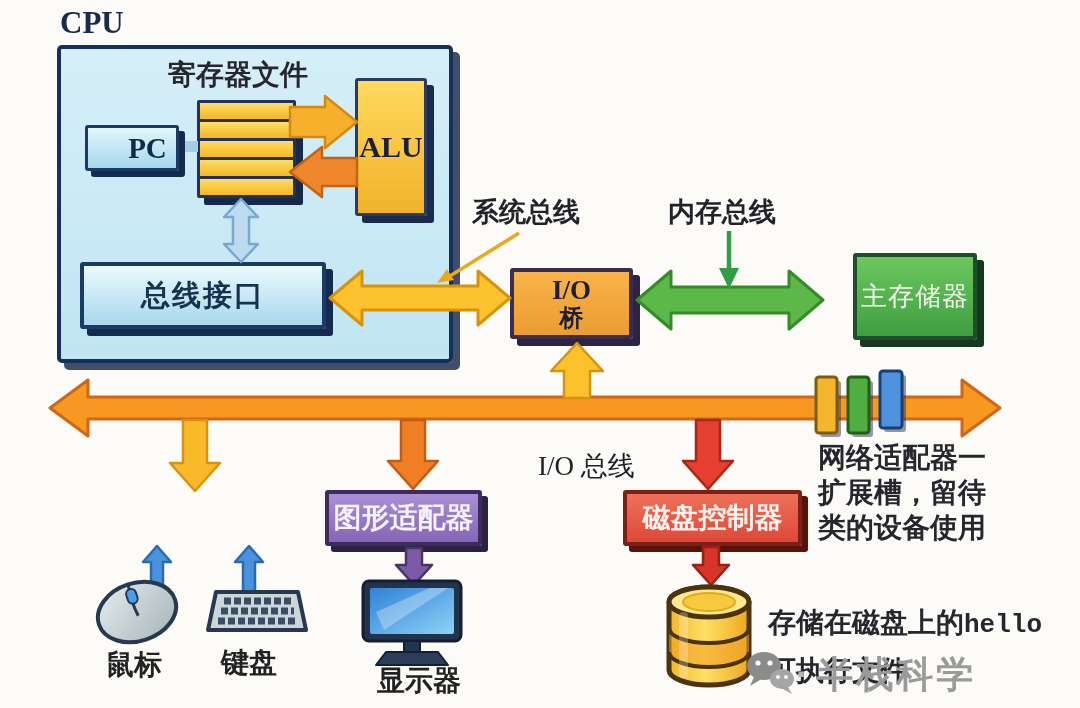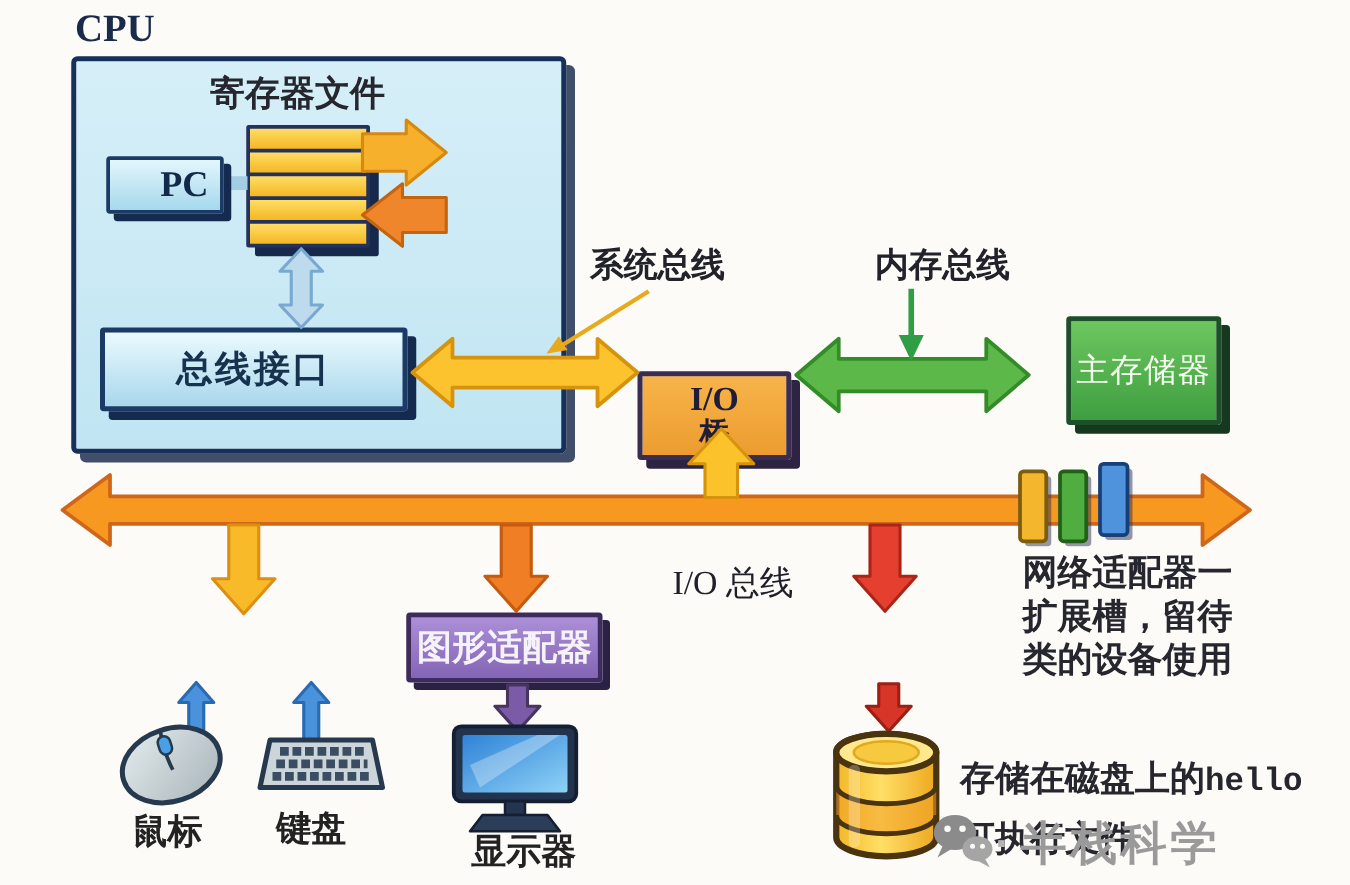--- a/index.html
+++ b/index.html
@@ -43,26 +43,26 @@
     font-family:"Liberation Serif",serif;font-size:30px;font-weight:600;color:#1c1f35;
   }
   #bus-interface{
     left:80px;top:262px;width:246px;height:67px;
     background:linear-gradient(180deg,#eafafe,#a9d7ec);
     border:4px solid #1b3a66;box-shadow:7px 7px 0 #142a4e;
     font-size:29px;font-weight:700;color:#17324f;letter-spacing:2px;
   }
   
   #system-bus-label{left:472px;top:194px;font-size:27px;font-weight:700;color:#22222a;}
-  #memory-bus-label{left:668px;top:194px;font-size:27px;font-weight:700;color:#22222a;margin-left:32px;}
+  #memory-bus-label{left:668px;top:194px;font-size:27px;font-weight:700;color:#22222a;}
   #io-bridge{
     left:510px;top:268px;width:123px;height:71px;
     background:linear-gradient(180deg,#f7b44a,#ec9c30);
     border:4px solid #3a2d50;box-shadow:7px 7px 0 #2d2342;
-    color:#201d38;flex-direction:column;line-height:1.08;margin-top:29px;
+    color:#201d38;flex-direction:column;line-height:1.08;
   }
   #io-bridge .l1{font-family:"Liberation Serif",serif;font-size:27px;font-weight:700;}
   #io-bridge .l2{font-size:24px;font-weight:700;}
   #main-memory{
     left:825px;top:253px;width:124px;height:87px;
     background:linear-gradient(180deg,#6cc75e,#3f9e41);
     border:4px solid #1c4f2a;box-shadow:7px 7px 0 #16381f;
     color:#f4fbef;font-size:26px;font-weight:400;letter-spacing:1px;margin-left:28px;
   }
   
@@ -117,38 +117,40 @@
 
   <div class="abs" id="register-file">
     <div class="reg-bar"></div>
     <div class="reg-bar"></div>
     <div class="reg-bar"></div>
     <div class="reg-bar"></div>
     <div class="reg-bar"></div>
   </div>
   <div class="abs" id="pc-connector"></div>
   <div class="box" id="pc-box">PC</div>
+  <div class="box" id="alu-box">ALU</div>
   <div class="box" id="bus-interface">总线接口</div>
 
   <div class="abs" id="system-bus-label">系统总线</div>
   <div class="abs" id="memory-bus-label">内存总线</div>
   <div class="box" id="io-bridge">
     <div class="l1">I/O</div>
     <div class="l2">桥</div>
   </div>
   <div class="box" id="main-memory">主存储器</div>
 
   <div class="abs" id="io-bus-label">I/O 总线</div>
   <div class="abs" id="expansion-note">
     <div>网络适配器一</div>
     <div>扩展槽，留待</div>
     <div>类的设备使用</div>
   </div>
 
   <div class="box" id="graphics-adapter">图形适配器</div>
+  <div class="box" id="disk-controller">磁盘控制器</div>
 
   <div class="abs" id="mouse-label">鼠标</div>
   <div class="abs" id="keyboard-label">键盘</div>
   <div class="abs" id="monitor-label">显示器</div>
 
   <div class="abs" id="disk-note">
     <div><span>存储在磁盘上的</span><span class="mono">hello</span></div>
     <div>可执行文件</div>
   </div>
 

